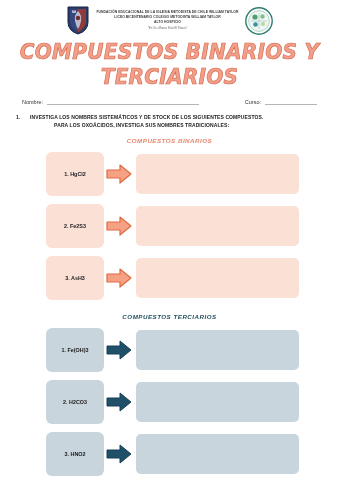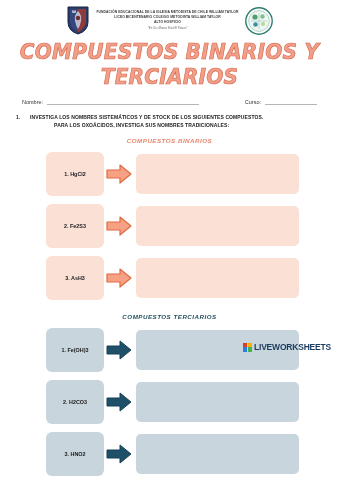--- a/index.html
+++ b/index.html
@@ -329,23 +329,14 @@
       <div class="arrow">
         <svg width="26" height="20" viewBox="0 0 26 20">
           <path d="M1 6 H14 V1 L25 10 L14 19 V14 H1 Z" fill="#1f5068" stroke="#16405a" stroke-width="1" stroke-linejoin="round"></path>
         </svg>
       </div>
       <div class="answer-box blue"></div>
     </div>
 
   </div>
 
-  <div class="footer">
-    <span class="lw-icon">
-      <i style="background:#e03a2f"></i>
-        <i style="background:#f4b400"></i>
-        <i style="background:#2a7de1"></i>
-        <i style="background:#4caf50"></i>
-    </span>
-    <span class="lw-text">LIVEWORKSHEETS</span>
-  </div>
 
 </div>
 
 </body></html>

